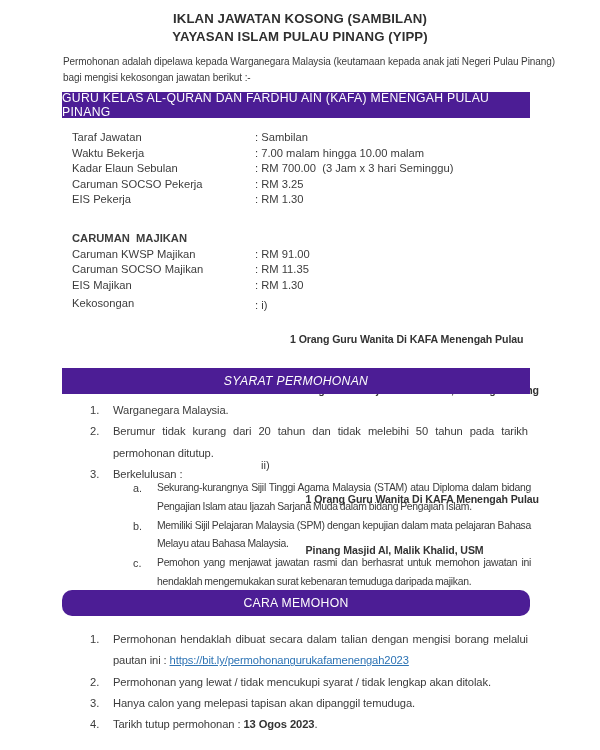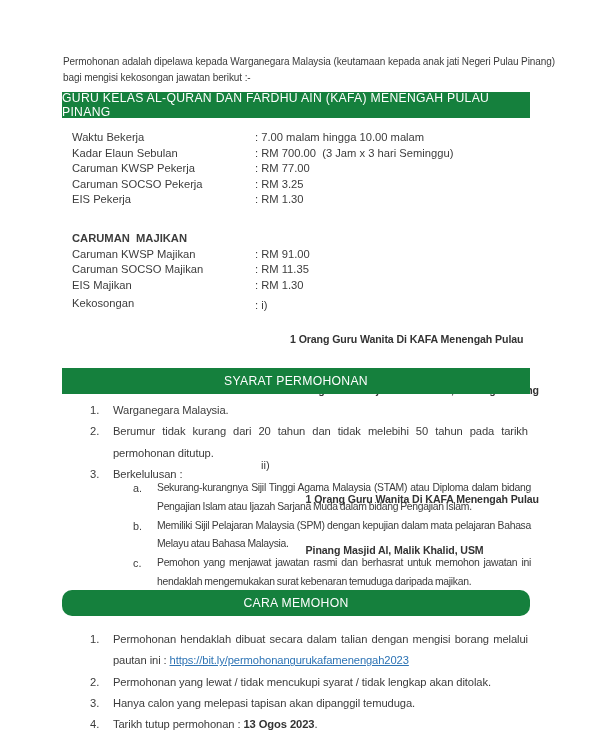--- a/index.html
+++ b/index.html
@@ -10,25 +10,25 @@
 
   
   .doc-header { position:absolute; top:10px; left:0; right:0; text-align:center;
     font-weight:700; font-size:13.2px; line-height:18px; color:#2f2f2f; letter-spacing:0.1px; }
 
   
   .intro { position:absolute; top:54px; left:63px; width:502px; margin:0;
     font-size:10px; line-height:15.5px; letter-spacing:-0.1px; }
 
   
-  .banner { position:absolute; left:62px; width:468px; height:26px; background:#15803d;
+  .banner { position:absolute; left:62px; width:468px; height:26px; background:#4c1d95;
     color:#fdfdfd; display:flex; align-items:center; justify-content:center;
     font-size:12.2px; letter-spacing:0.3px; }
   #banner-position { top:92px; }
-  #banner-syarat   { top:368px; }
+  #banner-syarat   { top:368px;font-style:italic; }
   #banner-cara     { top:590px;border-radius:10px; }
 
   
   .details { position:absolute; left:72px; font-size:11.2px; line-height:15.6px; }
   #job-details { top:130px; }
   #majikan     { top:231px; }
   .drow { display:flex; }
   .dlabel { width:183px; flex-shrink:0; }
   .dvalue { white-space:pre-wrap; }
   .heading { font-weight:700; white-space:pre-wrap; }
@@ -57,37 +57,41 @@
   .sub-text { flex:1; text-align:justify; font-size:10.4px; letter-spacing:-0.3px; word-spacing:-0.5px; }
 
   a.link { color:#2e74b5; text-decoration:underline;margin-top:16px; }
   .bold { font-weight:700; color:#333; }
 </style>
 </head>
 <body>
 
 <div class="page">
 
+  <div class="doc-header">
+    <div>IKLAN JAWATAN KOSONG (SAMBILAN)</div>
+    <div>YAYASAN ISLAM PULAU PINANG (YIPP)</div>
+  </div>
 
   <p class="intro">Permohonan adalah dipelawa kepada Warganegara Malaysia (keutamaan kepada anak jati Negeri Pulau Pinang) bagi mengisi kekosongan jawatan berikut :-</p>
 
   <div class="banner" id="banner-position">GURU KELAS AL-QURAN DAN FARDHU AIN (KAFA) MENENGAH PULAU PINANG</div>
 
   <div class="details" id="job-details">
     <div class="drow">
+      <span class="dlabel">Taraf Jawatan</span>
+      <span class="dvalue">: Sambilan</span>
+    </div>
+    <div class="drow">
       <span class="dlabel">Waktu Bekerja</span>
       <span class="dvalue">: 7.00 malam hingga 10.00 malam</span>
     </div>
     <div class="drow">
       <span class="dlabel">Kadar Elaun Sebulan</span>
       <span class="dvalue">: RM 700.00  (3 Jam x 3 hari Seminggu)</span>
-    </div>
-    <div class="drow">
-      <span class="dlabel">Caruman KWSP Pekerja</span>
-      <span class="dvalue">: RM 77.00</span>
     </div>
     <div class="drow">
       <span class="dlabel">Caruman SOCSO Pekerja</span>
       <span class="dvalue">: RM 3.25</span>
     </div>
     <div class="drow">
       <span class="dlabel">EIS Pekerja</span>
       <span class="dvalue">: RM 1.30</span>
     </div>
   </div>

